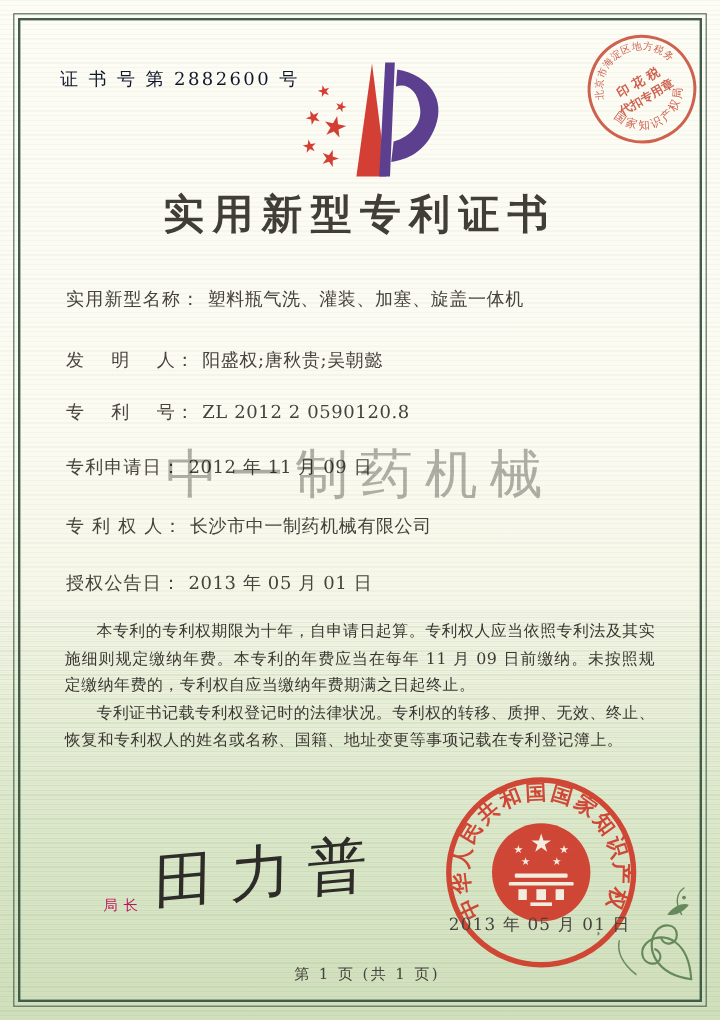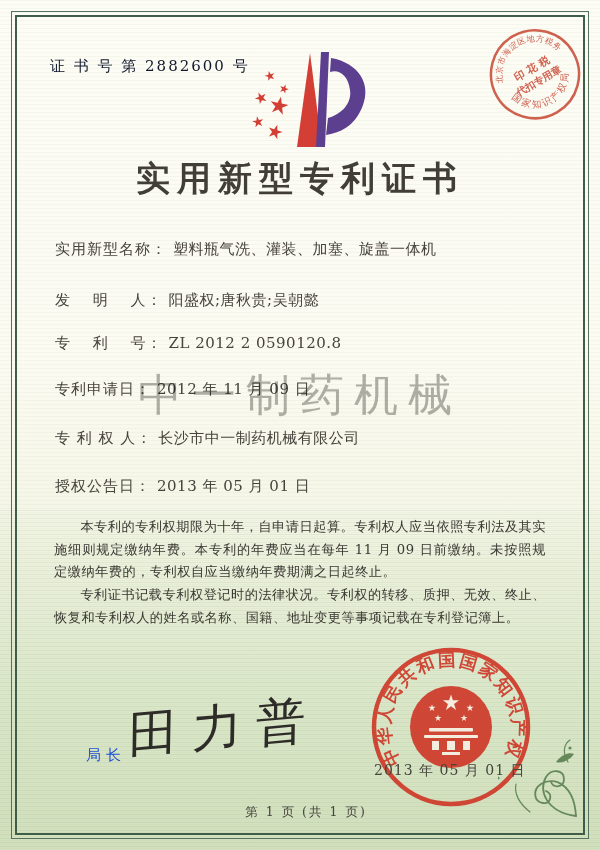--- a/index.html
+++ b/index.html
@@ -24,21 +24,21 @@
     font-size:34px;font-weight:700;color:#413e38;letter-spacing:7px;}
   .field{position:absolute;left:55px;right:40px;z-index:4;font-size:15px;color:#46433c;white-space:nowrap;}
   .field .flabel{letter-spacing:1px;margin-top:43px;}
   .field .fvalue{margin-left:6px;letter-spacing:0.5px;}
   .body-text{position:absolute;left:54px;right:54px;top:516px;z-index:3;
     font-size:13.2px;line-height:1.72;color:#3a3832;letter-spacing:0.5px;text-align:justify;}
   .body-text p{margin:0;text-indent:2em;}
   .watermark{position:absolute;left:50%;top:366px;transform:translateX(-50%);z-index:6;
     font-family:"DejaVu Sans","Liberation Sans",sans-serif;font-weight:normal;font-size:44px;
     letter-spacing:10px;white-space:nowrap;color:rgba(108,108,104,0.52);mix-blend-mode:multiply;}
-  .director-label{position:absolute;left:86px;top:746px;z-index:4;font-size:15px;color:#1d4ed8;letter-spacing:5px;}
+  .director-label{position:absolute;left:86px;top:746px;z-index:4;font-size:12px;color:#be185d;letter-spacing:5px;}
   .signature{position:absolute;left:128px;top:694px;z-index:4;font-size:50px;color:#2e2c28;
     letter-spacing:14px;transform:rotate(-5deg) skewX(-6deg);white-space:nowrap;}
   .seal-main{position:absolute;left:366px;top:642px;z-index:4;opacity:0.93;}
   .seal-date{position:absolute;left:374px;top:762px;z-index:5;font-size:14px;color:#46433d;letter-spacing:1px;white-space:nowrap;}
   .seal-tax{position:absolute;left:476px;top:14px;z-index:3;opacity:0.88;transform:rotate(-30deg);}
   .ornament{position:absolute;left:498px;top:732px;z-index:3;}
   .footer{position:absolute;left:0;right:0;top:804px;z-index:3;text-align:center;
     font-size:12.5px;color:#47443d;letter-spacing:2px;padding-left:12px;}
 </style>
 </head>

